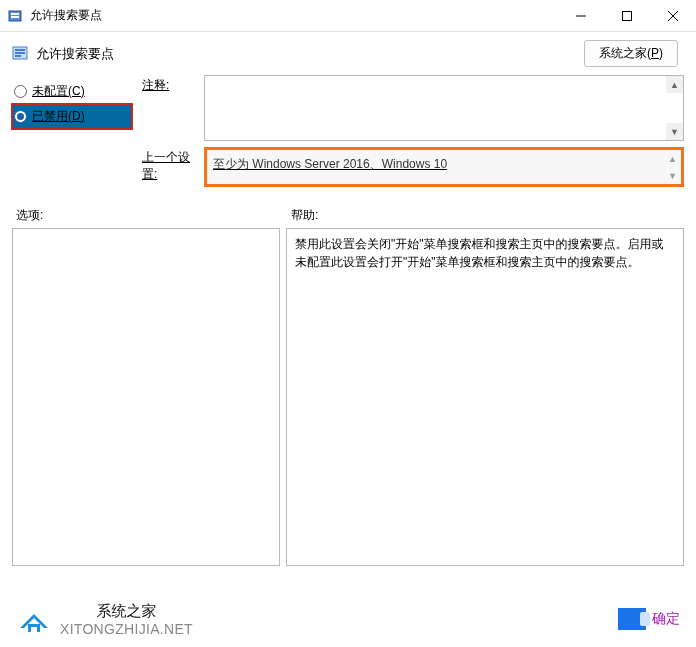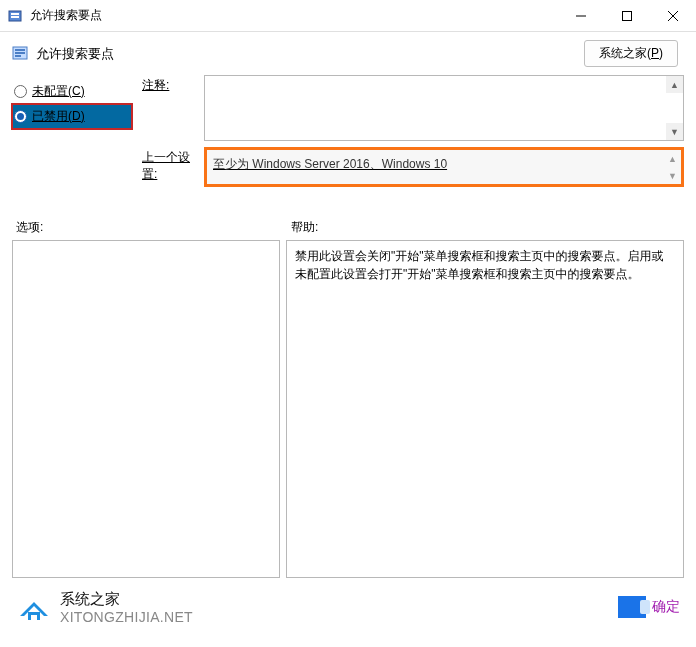--- a/index.html
+++ b/index.html
@@ -146,21 +146,21 @@
     position: absolute; right: 0;
     width: 17px; height: 17px;
     display: flex; align-items: center; justify-content: center;
     color: #999; font-size: 9px;
   }
   .platform-box .scroll-up { top: 0; }
   .platform-box .scroll-down { bottom: 0; }
 
   .lower-labels {
     display: flex;
-    margin-top: 26px;
+    margin-top: 14px;
     font-size: 12px;
     align-items: flex-end;
   }
   .lower-labels .opt-label { width: 275px; padding-left: 4px;}
   .lower-labels .help-label { padding-left: 4px; }
 
   .lower-grid {
     display: flex;
     gap: 6px;
     margin-top: 4px;
@@ -177,25 +177,26 @@
     background: #fff;
     padding: 6px 8px;
     font-size: 12px;
     color: #000;
     line-height: 1.5;
     position: relative;
   }
 
   .footer {
     position: absolute;
-    bottom: 16px; left: 0; right: 0;
+    bottom: 4px; left: 0; right: 0;
     height: 48px;
     display: flex;
     align-items: center;
     padding: 0 16px;
+    text-align: center;
   }
   .brand-left {
     display: flex; align-items: center; gap: 8px;
   }
   .brand-logo {
     width: 36px; height: 30px;
   }
   .brand-text .cn { font-size: 15px; color: #111; font-weight: 500; }
   .brand-text .en { font-size: 14px; color: #888; letter-spacing: 0.3px; }
   .brand-right {

